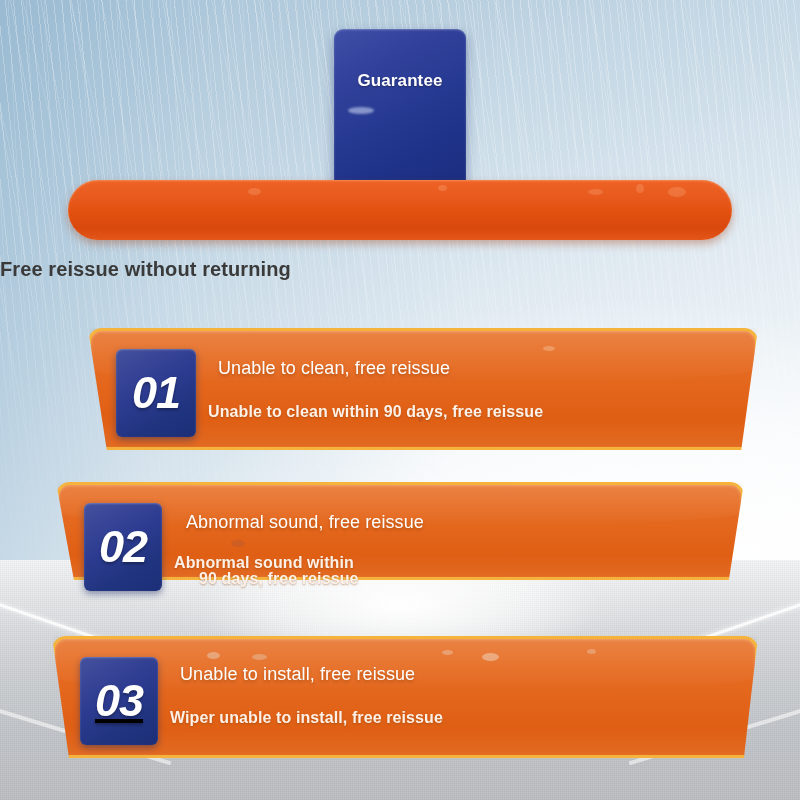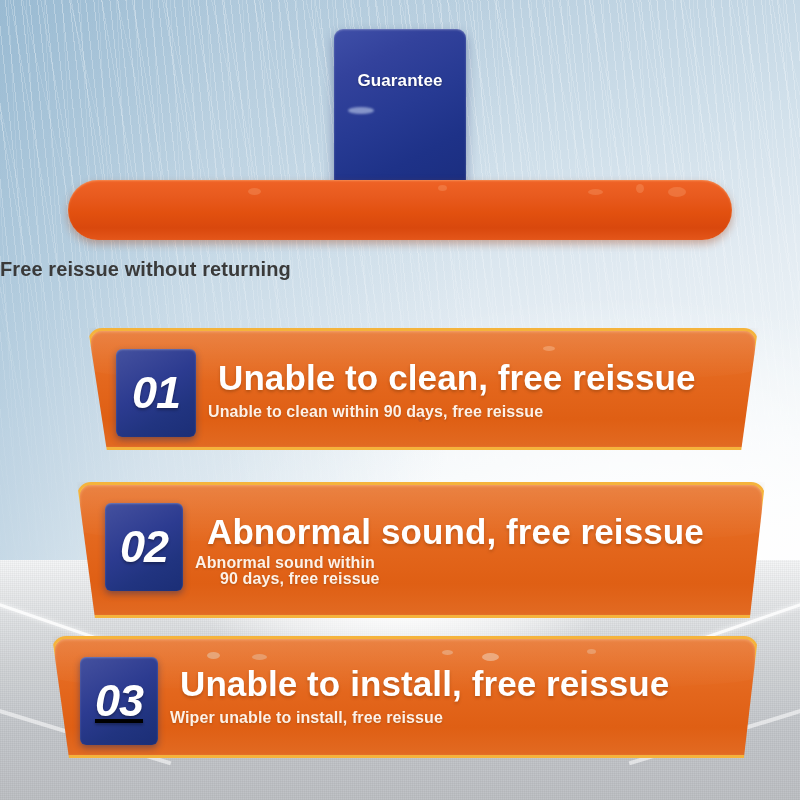--- a/index.html
+++ b/index.html
@@ -124,21 +124,21 @@
     background:linear-gradient(150deg,#44519f 0%,#3a4798 20%,#2c3b90 45%,#213480 72%,#1b2e76 100%);
     box-shadow:0 3px 7px rgba(30,45,105,.48), inset 0 1px 2px rgba(255,255,255,.26);
     display:flex;align-items:center;justify-content:center;
   }
   .badge-num{
     color:#ffffff;font-weight:bold;font-style:italic;
     font-size:45px;letter-spacing:-1px;
     text-shadow:0 2px 3px rgba(0,0,0,.32);
   }
   .card-title{
-    position:absolute;color:#ffffff;font-weight:bold;font-size:35px;
+    position:absolute;color:#ffffff;font-weight:normal;font-size:18px;
     letter-spacing:.1px;white-space:nowrap;
     text-shadow:0 2px 3px rgba(130,60,10,.45);
   }
   .card-sub{
     position:absolute;color:#fdf1e7;font-weight:bold;font-size:16px;
     line-height:16px;letter-spacing:.1px;
     text-shadow:0 1px 2px rgba(130,60,10,.45);
   }
   .card-sub .l2{display:block;margin-left:25px;}
   .speck{position:absolute;border-radius:50%;background:rgba(255,225,200,.30);}
@@ -180,21 +180,21 @@
     <div class="speck" style="left:330px;top:86px;width:5px;height:8px;background:rgba(180,80,40,.45);"></div>
     <div class="badge" style="left:28px;top:21px;width:80px;height:88px;">
       <span class="badge-num">01</span>
     </div>
     <div class="card-title" style="left:130px;top:30px;">Unable to clean, free reissue</div>
     <div class="card-sub" style="left:120px;top:76px;">
       <span>Unable to clean within 90 days, free reissue</span>
     </div>
   </div>
 
-  <div class="card" style="left:77px;top:482px;width:688px;height:136px;">
+  <div class="card" style="left:56px;top:482px;width:688px;height:98px;">
     <div class="card-shape" style="clip-path:polygon(0% 0%, 100% 0%, 97.8% 100%, 2.6% 100%);"></div>
     <div class="speck" style="left:175px;top:58px;width:14px;height:7px;background:rgba(190,90,45,.5);"></div>
     <div class="badge" style="left:28px;top:21px;width:78px;height:88px;">
       <span class="badge-num">02</span>
     </div>
     <div class="card-title" style="left:130px;top:30px;">Abnormal sound, free reissue</div>
     <div class="card-sub" style="left:118px;top:73px;">
       <span>Abnormal sound within</span>
       <span class="l2">90 days, free reissue</span>
     </div>

